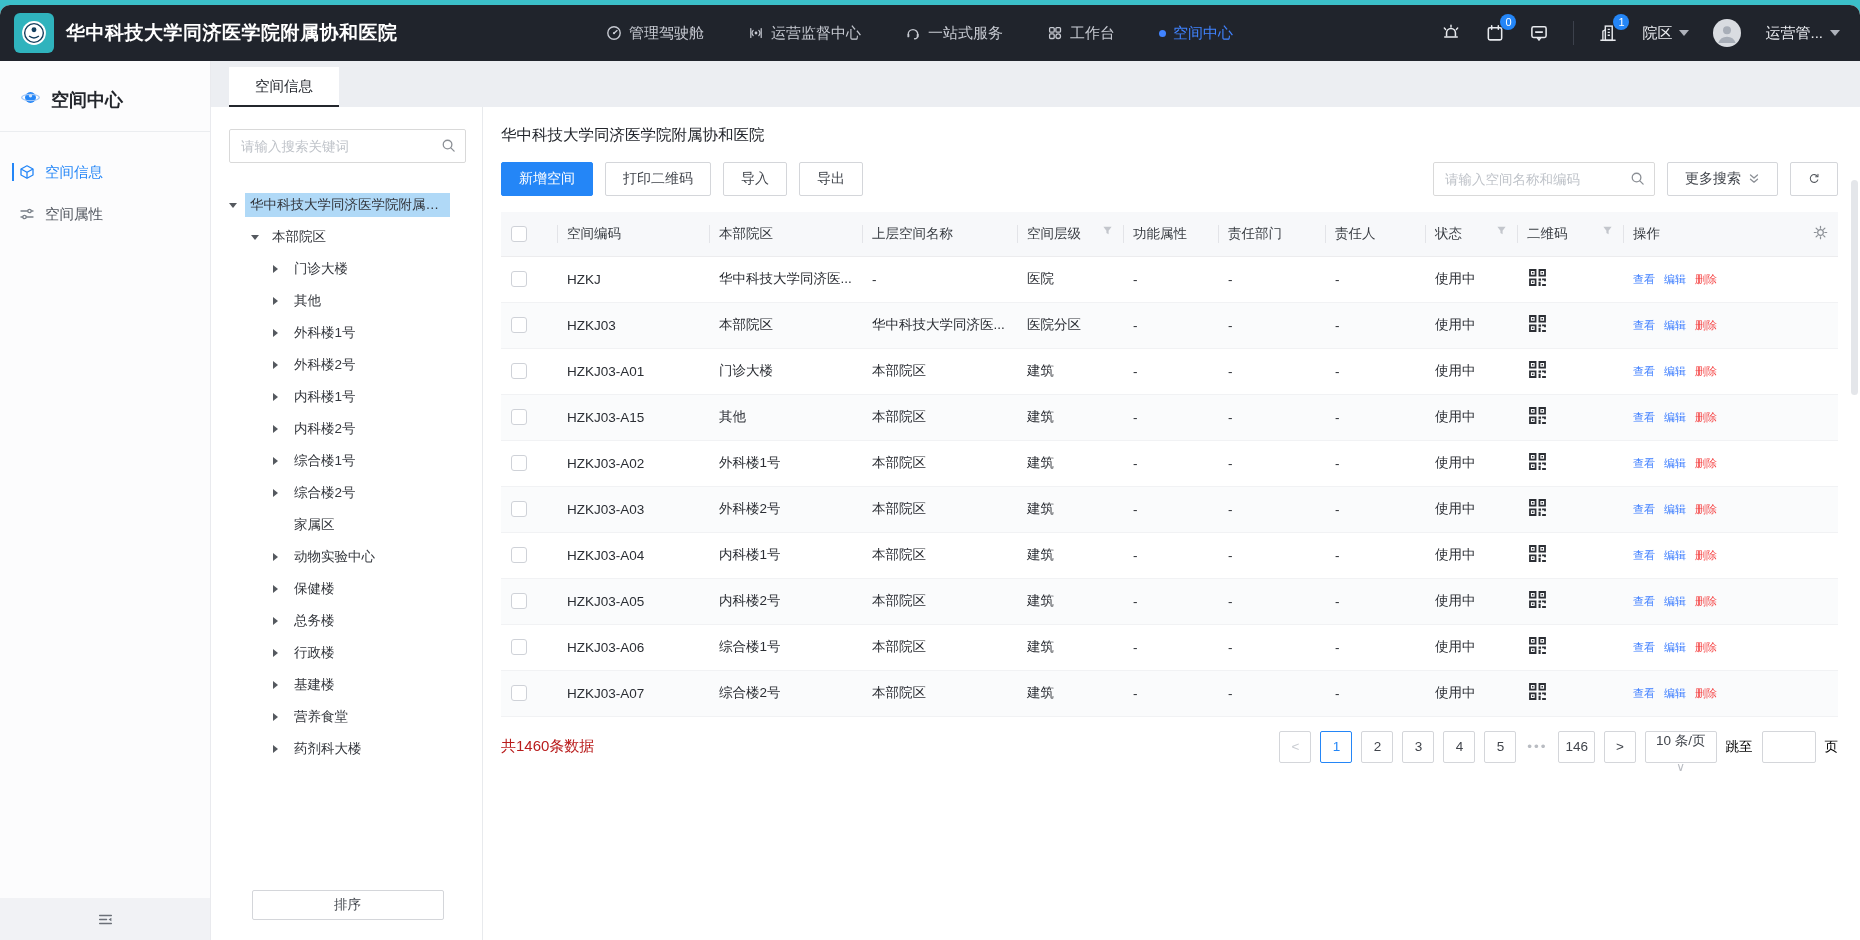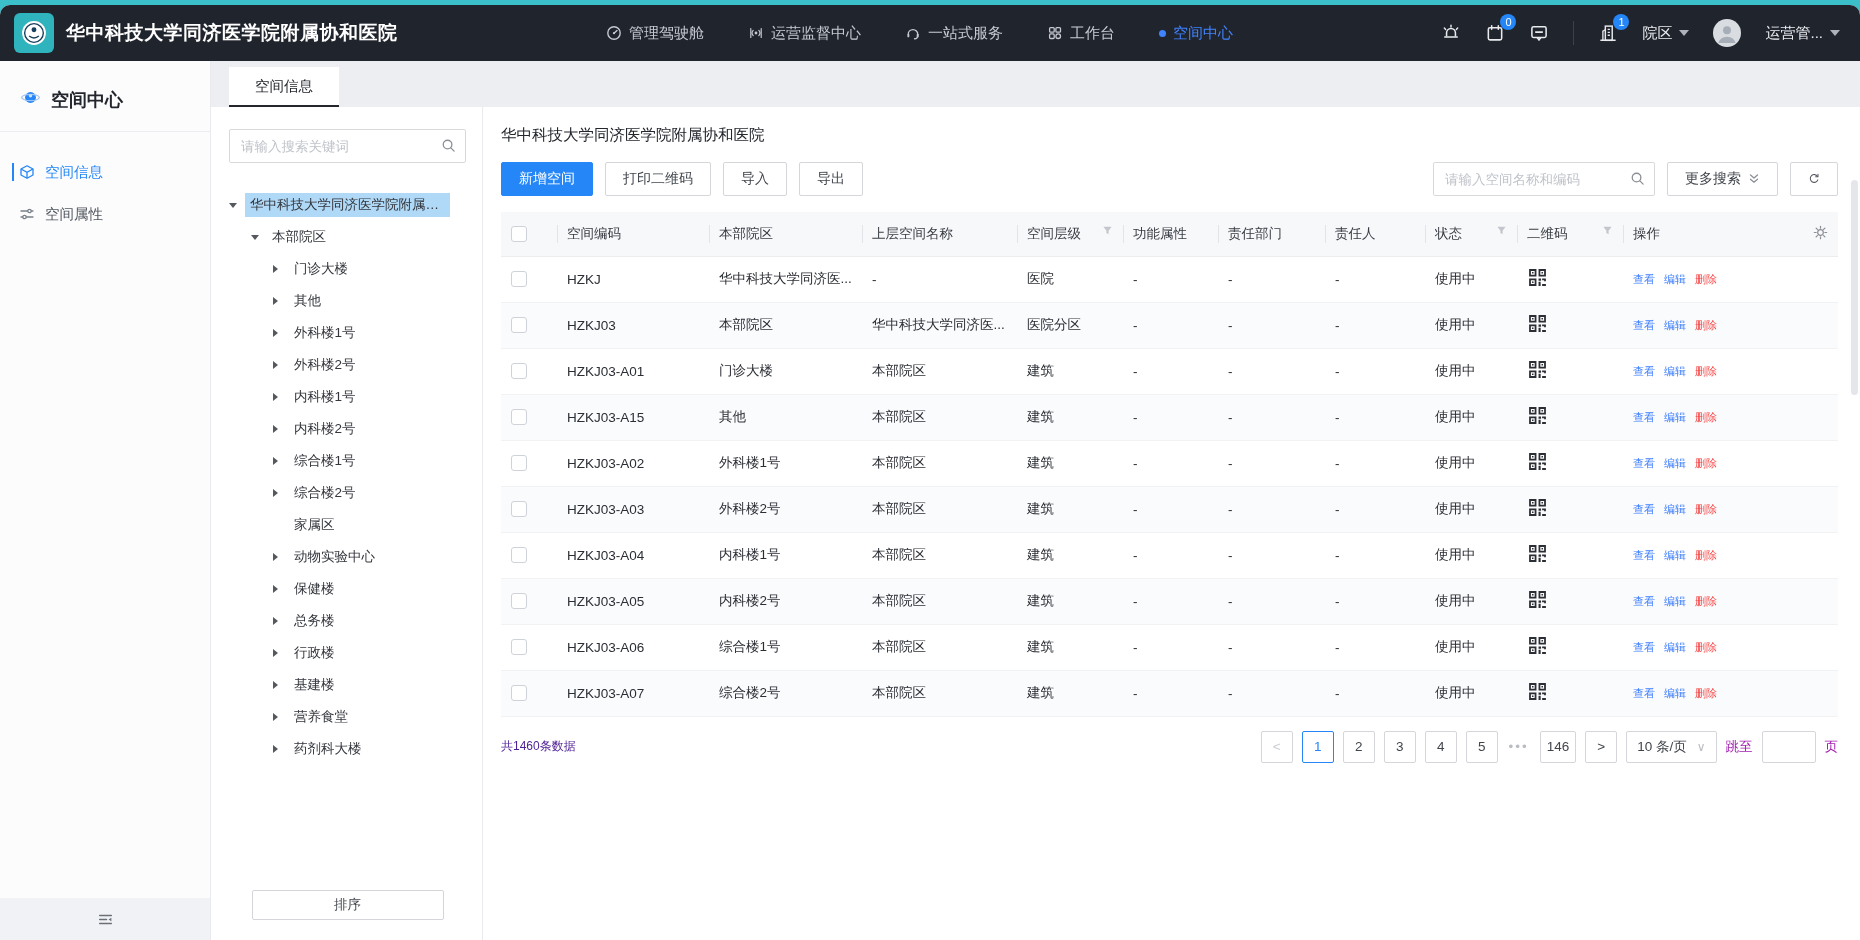--- a/index.html
+++ b/index.html
@@ -92,31 +92,31 @@
   tbody tr:nth-child(even) { background:#fafbfc; }
   .cb { width:16px; height:16px; border:1px solid #cfd2d8; border-radius:3px; background:#fff; display:inline-block; cursor:pointer; vertical-align:middle; }
   td.qr-cell,th.cb-th,td.cb-td { text-align:left; }
   .qr { color:#2b2e34; display:inline-flex; cursor:pointer; }
   .ops a { text-decoration:none; font-size:11px; margin-right:9px; cursor:pointer; }
   .ops a.view,.ops a.edit { color:#3d7eff; }
   .ops a.del { color:#f53f3f; }
 
   
   .pagination { display:flex; align-items:center; margin-top:14px; padding-bottom:16px; }
-  .total { font-size:12px; color:#4c1d95; }
+  .total { font-size:15px; color:#b91c1c; }
   .pager { margin-left:auto; display:flex; align-items:center; gap:9px; }
   .pg { min-width:32px; height:32px; border:1px solid #d4d6da; border-radius:2px; background:#fff; display:flex;
         align-items:center; justify-content:center; font-size:13.5px; color:#41454c; cursor:pointer; padding:0 6px; }
   .pg.current { border-color:#2486f7; color:#2486f7; }
   .pg.disabled { color:#c9ccd2; cursor:default; }
   .pg.ellipsis { border:none; color:#b9bcc2; letter-spacing:2px; padding:0; min-width:24px; }
   .size-select { height:32px; border:1px solid #d4d6da; border-radius:2px; background:#fff; display:flex; align-items:center;
-                 gap:10px; padding:0 10px; font-size:13.5px; color:#41454c; cursor:pointer; }
+                 gap:10px; padding:0 10px; font-size:13.5px; color:#41454c; cursor:pointer;flex-direction:column; }
   .size-select .vcaret { color:#b9bcc2; font-size:12px; }
-  .jump-label,.jump-suffix { font-size:13.5px; color:#a21caf; }
+  .jump-label,.jump-suffix { font-size:13.5px; color:#000000; }
   .jump-input { width:54px; height:32px; border:1px solid #d4d6da; border-radius:2px; outline:none; padding:0 8px; font-size:13.5px; font-family:inherit; }
 
   .vscroll { position:fixed; right:2px; top:180px; width:7px; height:215px; background:#e4e6ea; border-radius:4px; }
 </style>
 </head>
 <body>
 
 <div class="app">
 
   <header class="topbar">

